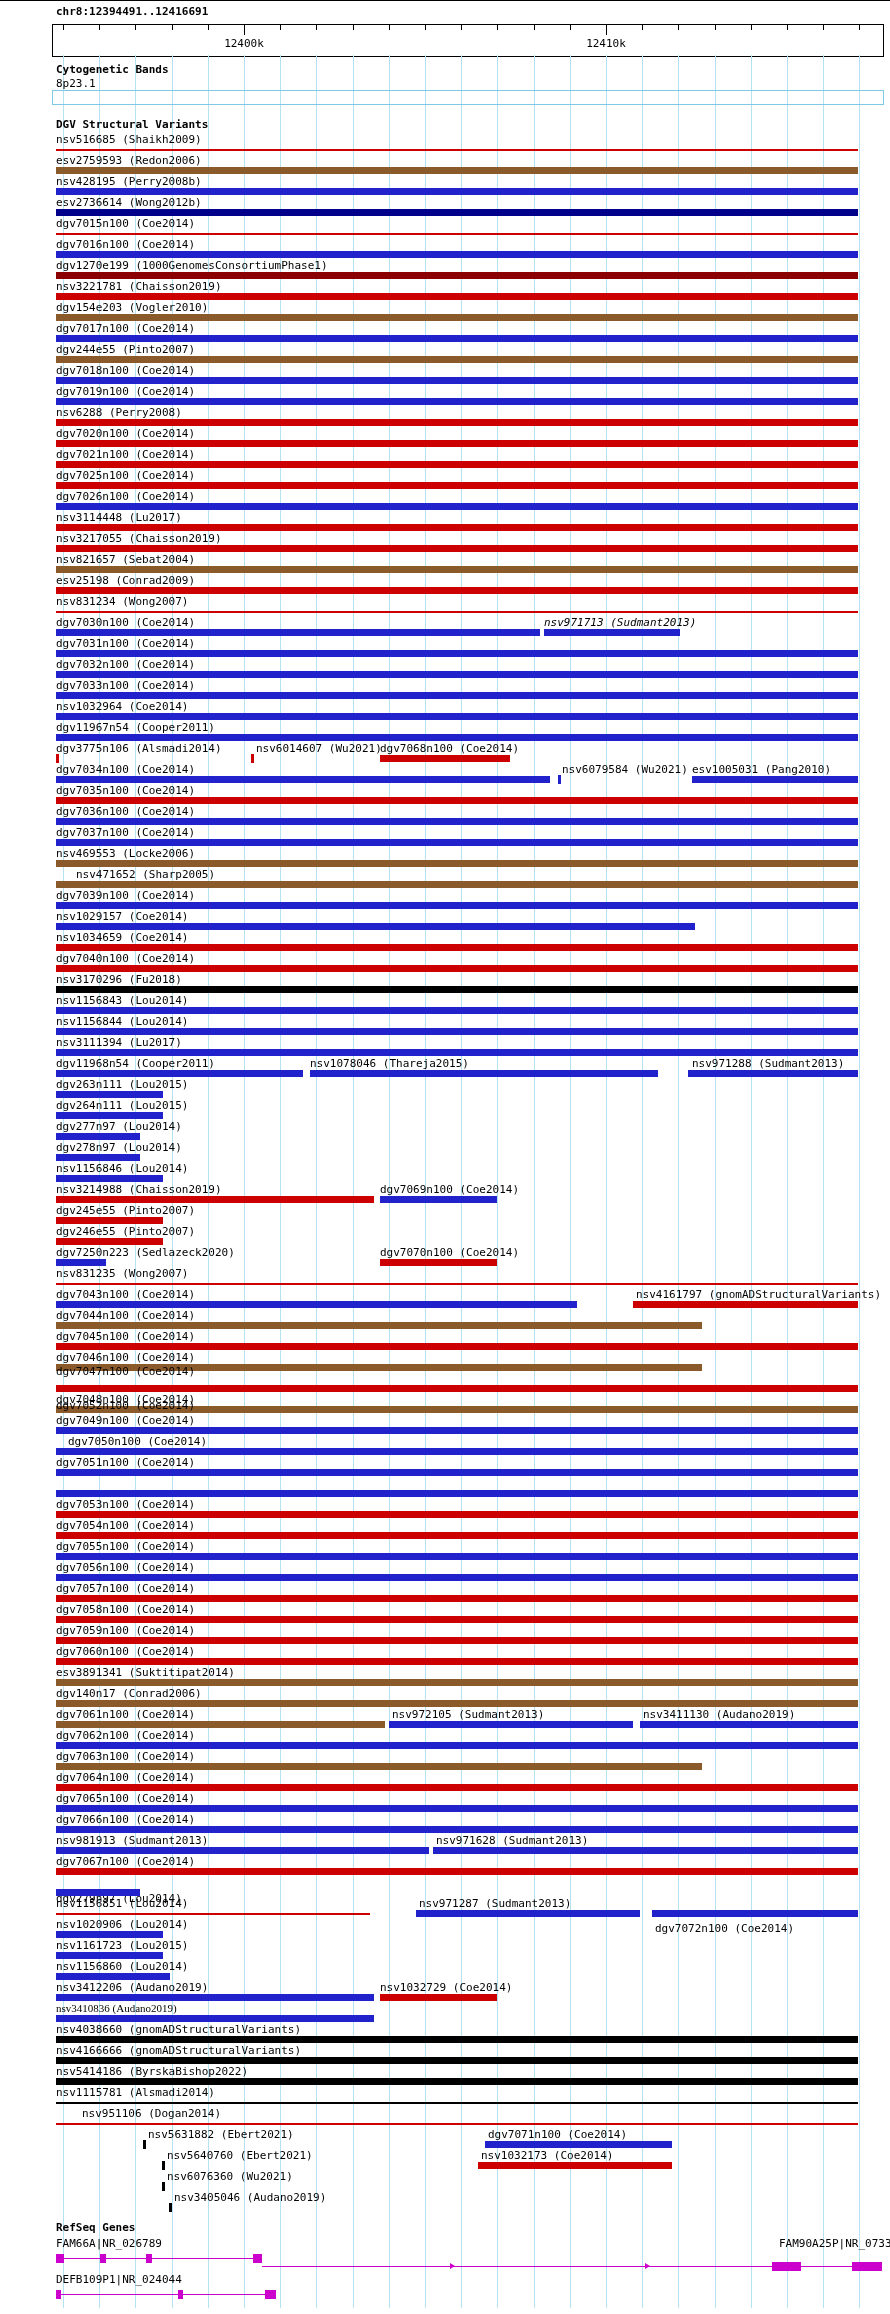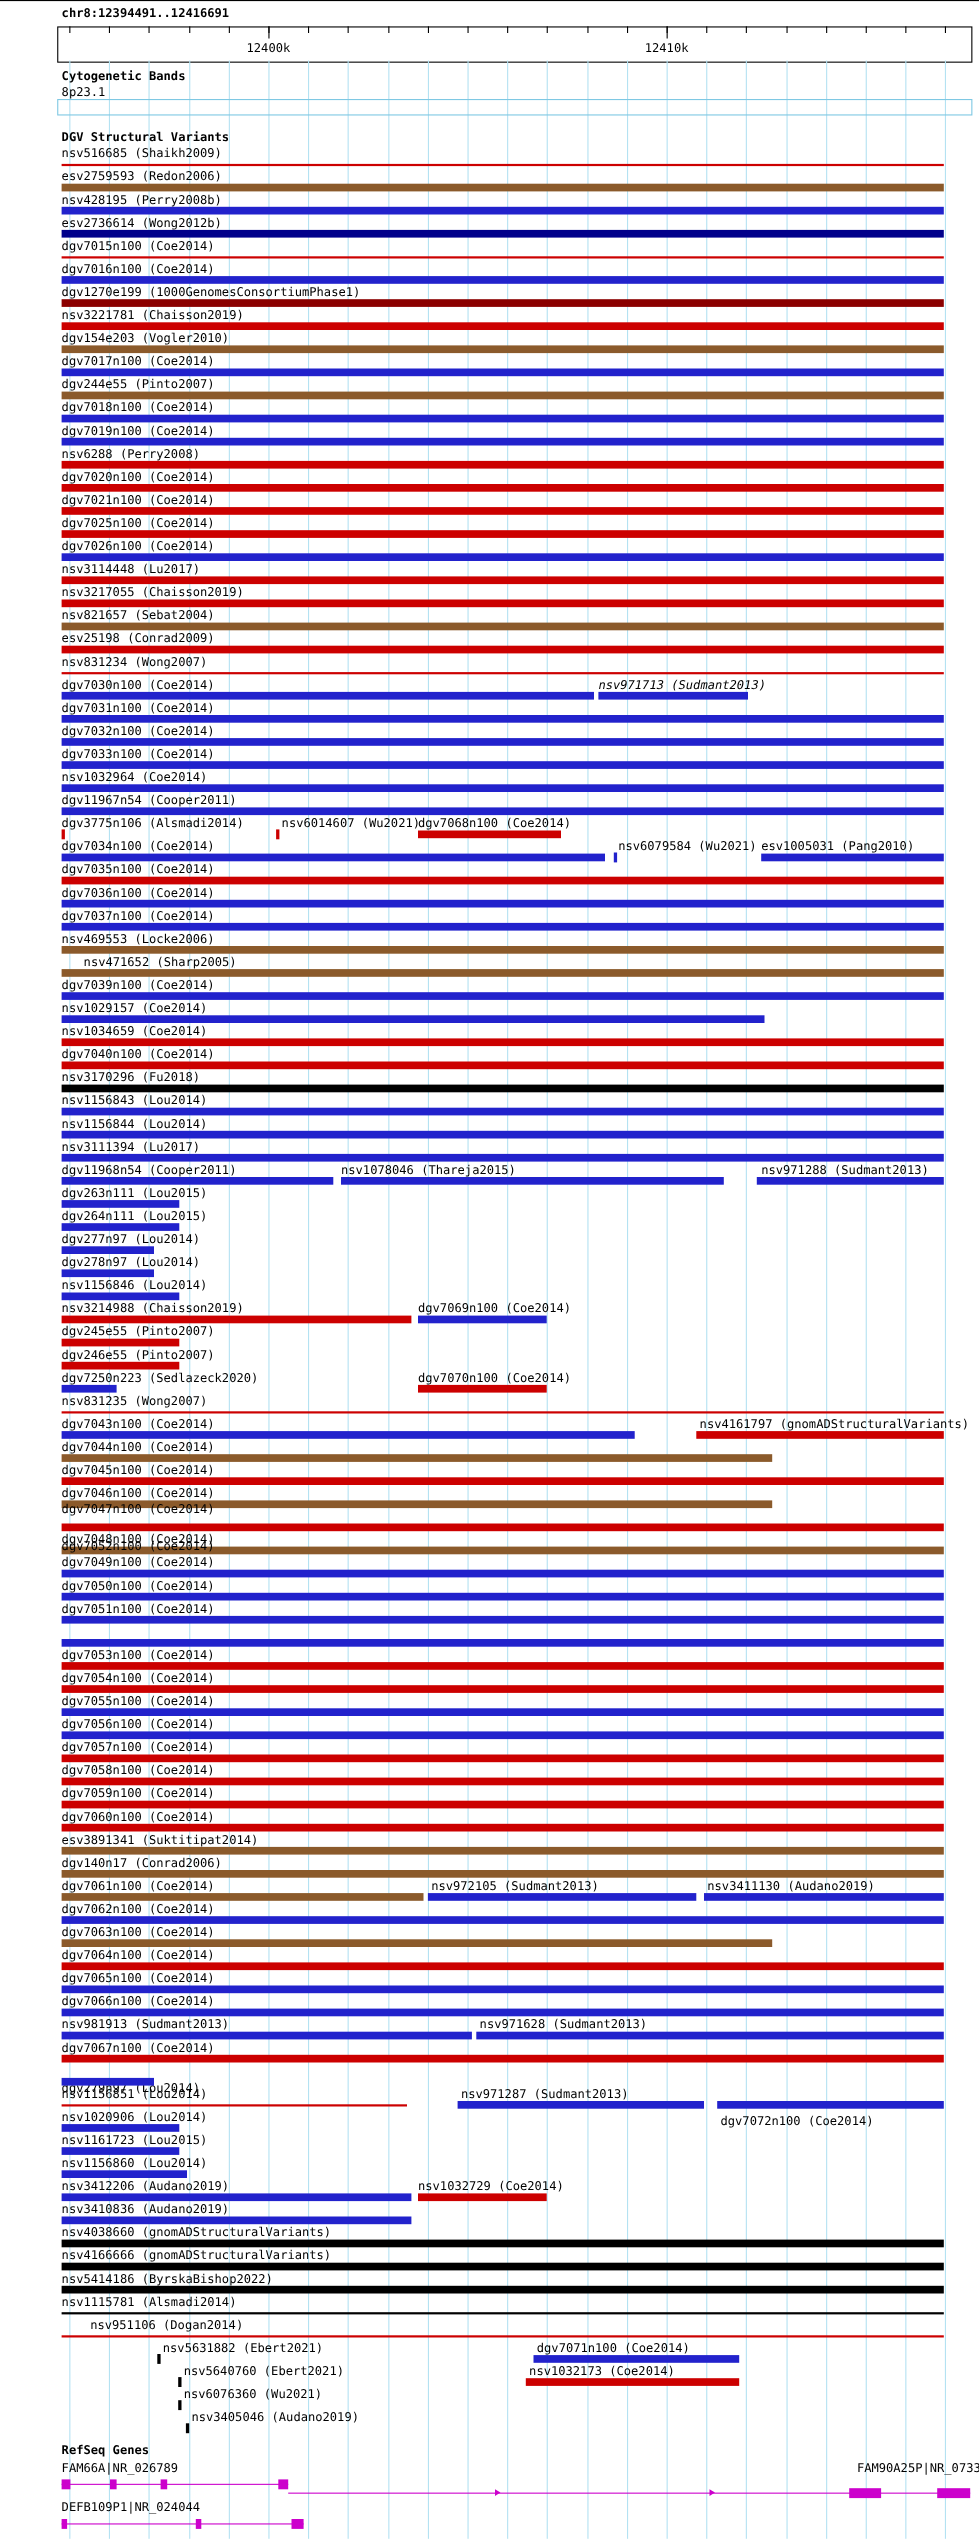--- a/index.html
+++ b/index.html
@@ -222,21 +222,21 @@
       <div class="lbl" style="left: 56px; top: 1331px;">dgv7045n100 (Coe2014)</div>
       <div class="bar" style="left: 56px; top: 1343px; width: 802px; height: 7px; background: rgb(204, 0, 0);"></div>
       <div class="lbl" style="left: 56px; top: 1352px;">dgv7046n100 (Coe2014)</div>
       <div class="bar" style="left: 56px; top: 1364px; width: 646px; height: 7px; background: rgb(139, 90, 43);"></div>
       <div class="lbl" style="left: 56px; top: 1366px;">dgv7047n100 (Coe2014)</div>
       <div class="bar" style="left: 56px; top: 1385px; width: 802px; height: 7px; background: rgb(204, 0, 0);"></div>
       <div class="lbl" style="left: 56px; top: 1394px;">dgv7048n100 (Coe2014)</div>
       <div class="bar" style="left: 56px; top: 1406px; width: 802px; height: 7px; background: rgb(139, 90, 43);"></div>
       <div class="lbl" style="left: 56px; top: 1415px;">dgv7049n100 (Coe2014)</div>
       <div class="bar" style="left: 56px; top: 1427px; width: 802px; height: 7px; background: rgb(34, 34, 204);"></div>
-      <div class="lbl" style="left: 56px; top: 1436px;">dgv7050n100 (Coe2014)</div>
+      <div class="lbl" style="left: 68px; top: 1436px;">dgv7050n100 (Coe2014)</div>
       <div class="bar" style="left: 56px; top: 1448px; width: 802px; height: 7px; background: rgb(34, 34, 204);"></div>
       <div class="lbl" style="left: 56px; top: 1457px;">dgv7051n100 (Coe2014)</div>
       <div class="bar" style="left: 56px; top: 1469px; width: 802px; height: 7px; background: rgb(34, 34, 204);"></div>
       <div class="lbl" style="left: 56px; top: 1400px;">dgv7052n100 (Coe2014)</div>
       <div class="bar" style="left: 56px; top: 1490px; width: 802px; height: 7px; background: rgb(34, 34, 204);"></div>
       <div class="lbl" style="left: 56px; top: 1499px;">dgv7053n100 (Coe2014)</div>
       <div class="bar" style="left: 56px; top: 1511px; width: 802px; height: 7px; background: rgb(204, 0, 0);"></div>
       <div class="lbl" style="left: 56px; top: 1520px;">dgv7054n100 (Coe2014)</div>
       <div class="bar" style="left: 56px; top: 1532px; width: 802px; height: 7px; background: rgb(204, 0, 0);"></div>
       <div class="lbl" style="left: 56px; top: 1541px;">dgv7055n100 (Coe2014)</div>
@@ -288,21 +288,21 @@
       <div class="lbl" style="left: 56px; top: 1919px;">nsv1020906 (Lou2014)</div>
       <div class="bar" style="left: 56px; top: 1931px; width: 107px; height: 7px; background: rgb(34, 34, 204);"></div>
       <div class="lbl" style="left: 56px; top: 1940px;">nsv1161723 (Lou2015)</div>
       <div class="bar" style="left: 56px; top: 1952px; width: 107px; height: 7px; background: rgb(34, 34, 204);"></div>
       <div class="lbl" style="left: 56px; top: 1961px;">nsv1156860 (Lou2014)</div>
       <div class="bar" style="left: 56px; top: 1973px; width: 114px; height: 7px; background: rgb(34, 34, 204);"></div>
       <div class="lbl" style="left: 56px; top: 1982px;">nsv3412206 (Audano2019)</div>
       <div class="bar" style="left: 56px; top: 1994px; width: 318px; height: 7px; background: rgb(34, 34, 204);"></div>
       <div class="lbl" style="left: 380px; top: 1982px;">nsv1032729 (Coe2014)</div>
       <div class="bar" style="left: 380px; top: 1994px; width: 117px; height: 7px; background: rgb(204, 0, 0);"></div>
-      <div class="lbl" style="left: 56px; top: 2003px;">nsv3410836 (Audano2019)</div>
+      <div class="lbl" style="left: 56px; top: 2003px; font-family: Liberation Serif, serif;">nsv3410836 (Audano2019)</div>
       <div class="bar" style="left: 56px; top: 2015px; width: 318px; height: 7px; background: rgb(34, 34, 204);"></div>
       <div class="lbl" style="left: 56px; top: 2024px;">nsv4038660 (gnomADStructuralVariants)</div>
       <div class="bar" style="left: 56px; top: 2036px; width: 802px; height: 7px; background: rgb(0, 0, 0);"></div>
       <div class="lbl" style="left: 56px; top: 2045px;">nsv4166666 (gnomADStructuralVariants)</div>
       <div class="bar" style="left: 56px; top: 2057px; width: 802px; height: 7px; background: rgb(0, 0, 0);"></div>
       <div class="lbl" style="left: 56px; top: 2066px;">nsv5414186 (ByrskaBishop2022)</div>
       <div class="bar" style="left: 56px; top: 2078px; width: 802px; height: 7px; background: rgb(0, 0, 0);"></div>
       <div class="lbl" style="left: 56px; top: 2087px;">nsv1115781 (Alsmadi2014)</div>
       <div class="bar" style="left: 56px; top: 2102px; width: 802px; height: 2px; background: rgb(0, 0, 0);"></div>
       <div class="lbl" style="left: 82px; top: 2108px;">nsv951106 (Dogan2014)</div>

